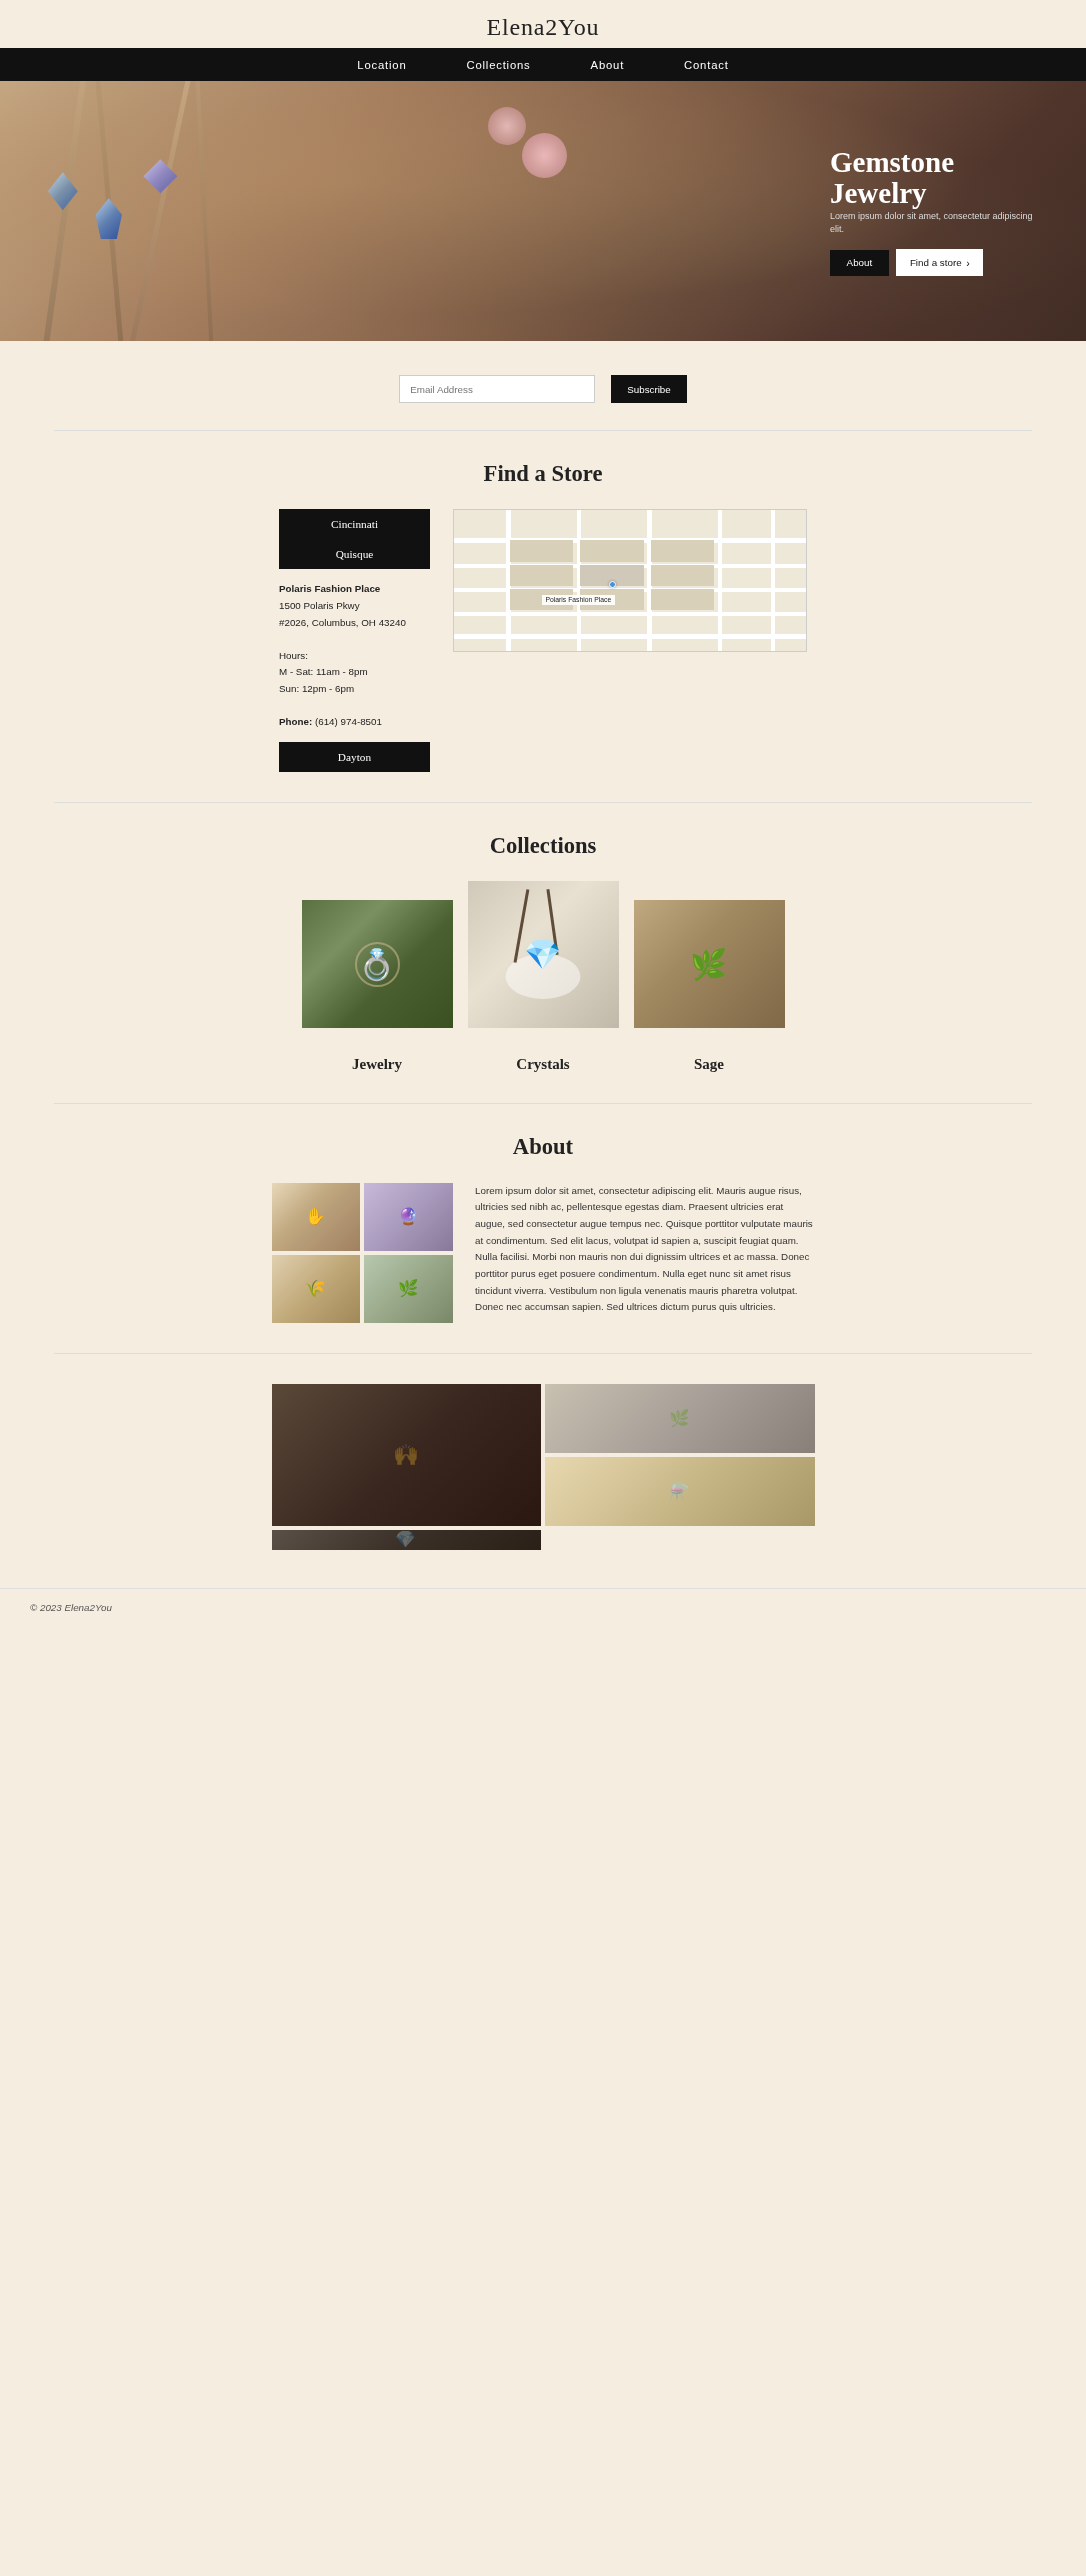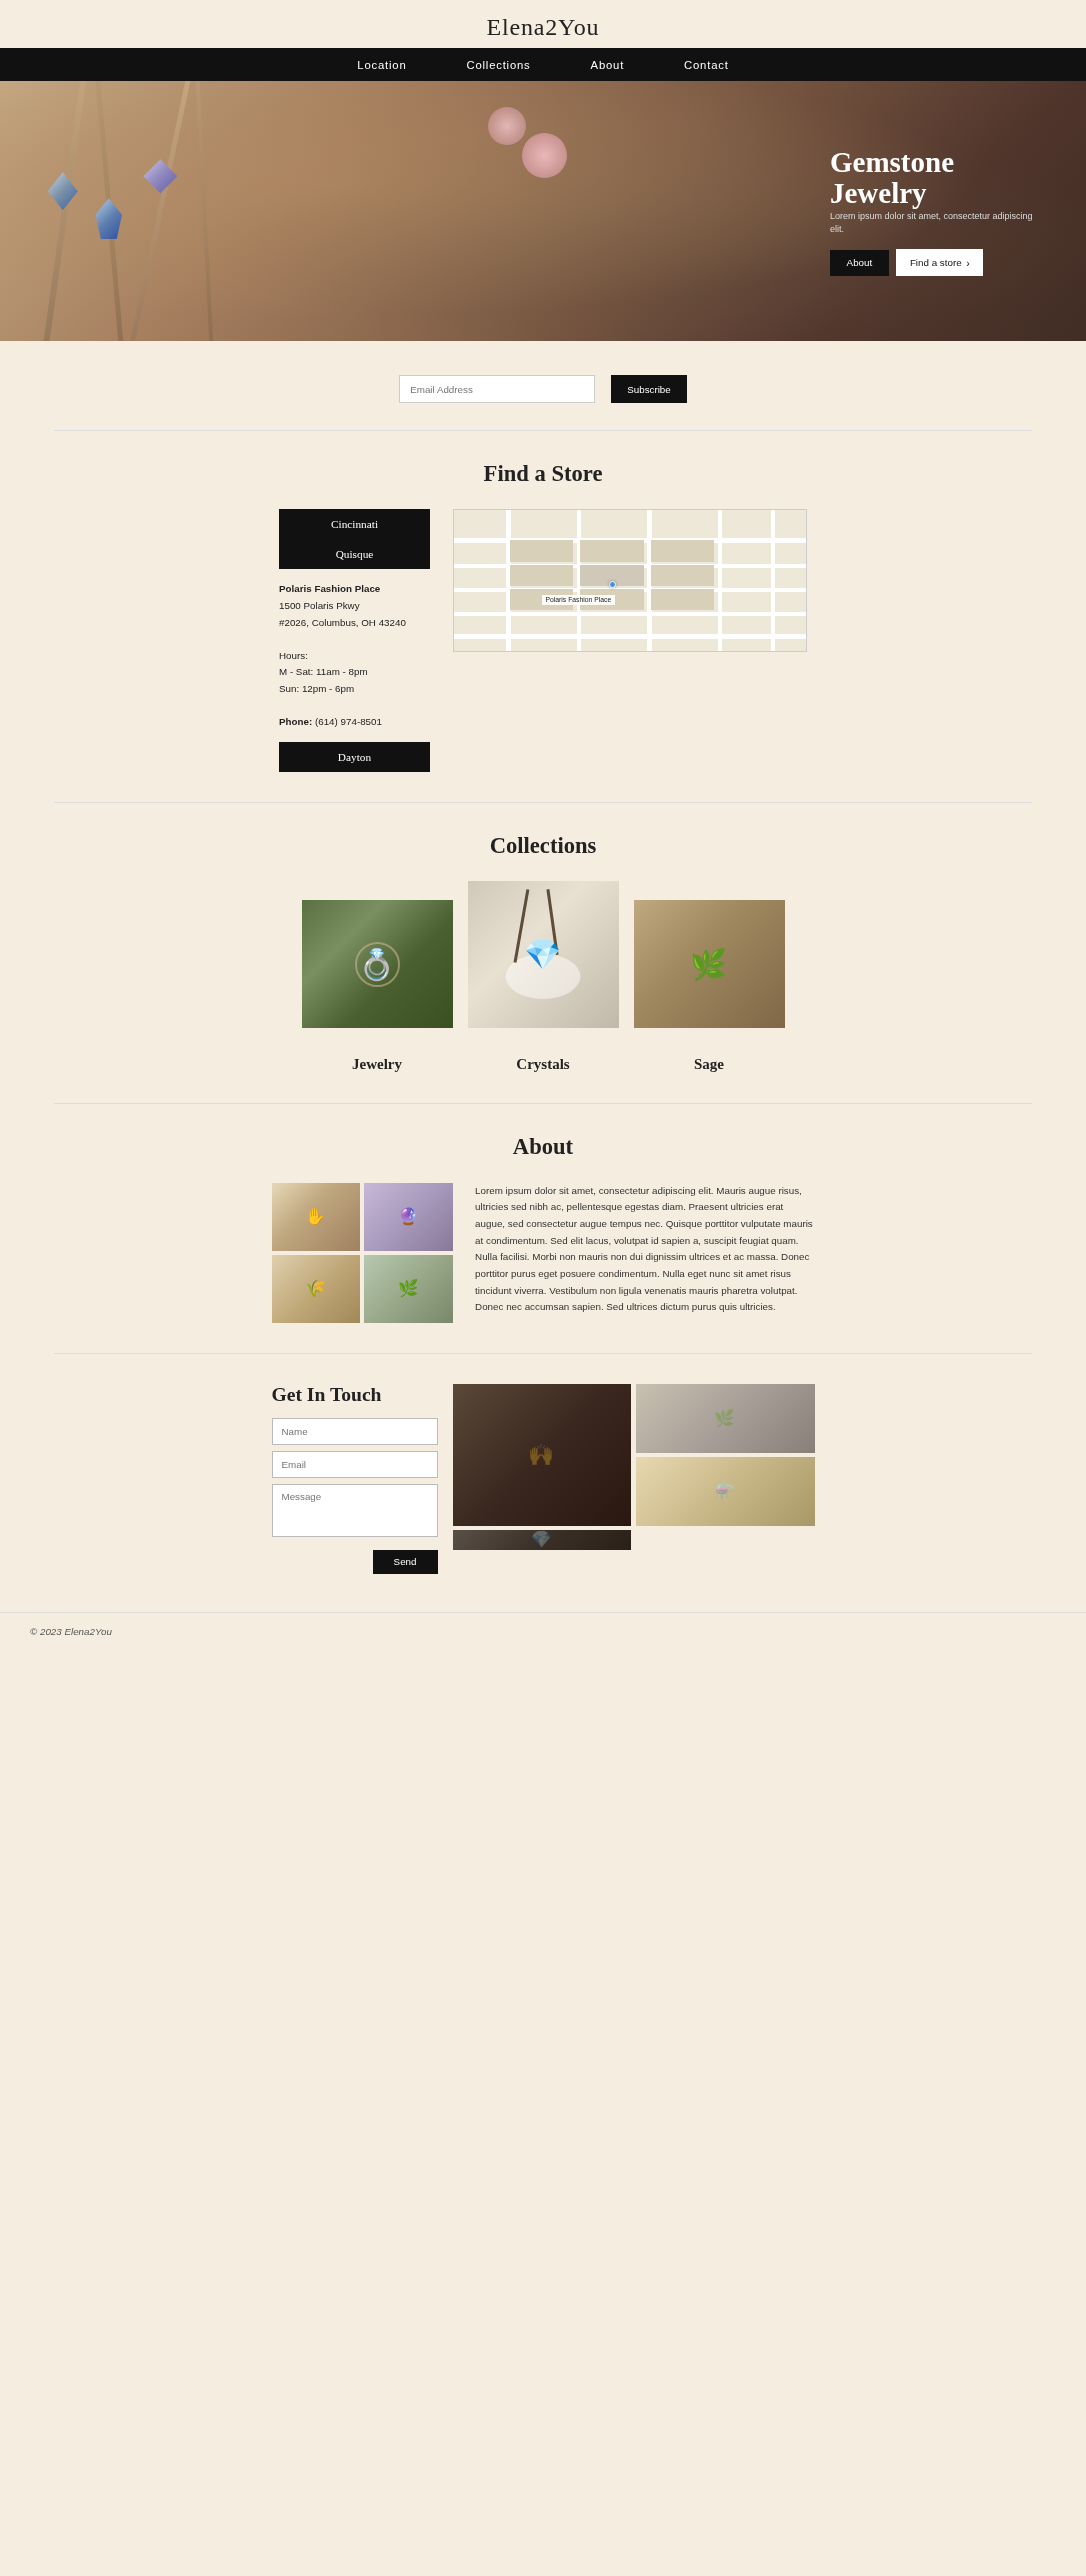--- a/index.html
+++ b/index.html
@@ -278,29 +278,20 @@
       </div>
     </div>
     <p class="about-text">Lorem ipsum dolor sit amet, consectetur adipiscing elit. Mauris augue risus, ultricies sed nibh ac, pellentesque egestas diam. Praesent ultricies erat augue, sed consectetur augue tempus nec. Quisque porttitor vulputate mauris at condimentum. Sed elit lacus, volutpat id sapien a, suscipit feugiat quam. Nulla facilisi. Morbi non mauris non dui dignissim ultrices et ac massa. Donec porttitor purus eget posuere condimentum. Nulla eget nunc sit amet risus tincidunt viverra. Vestibulum non ligula venenatis mauris pharetra volutpat. Donec nec accumsan sapien. Sed ultrices dictum purus quis ultricies.</p>
   </div>
 </section>
 
 <hr class="divider">
 
 <section class="contact" id="contact">
   <div class="contact-layout">
-    <div class="contact-form-area">
-      <h2>Get In Touch</h2>
-      <input class="contact-input" type="text" placeholder="Name" style="">
-      <input class="contact-input" type="email" placeholder="Email" style="">
-      <textarea class="contact-textarea" placeholder="Message" style=""></textarea>
-      <div style="text-align:right;">
-        <button class="contact-submit">Send</button>
-      </div>
-    </div>
     <div class="contact-images">
       <div class="contact-img contact-img-1">
         <div style="width:100%;height:100%;background:linear-gradient(135deg,#5a4838 0%,#3a2820 50%,#2a1810 100%);display:flex;align-items:center;justify-content:center;font-size:21px;color:rgba(255,255,255,0.3);">🙌</div>
       </div>
       <div class="contact-img contact-img-2">
         <div style="width:100%;height:100%;background:linear-gradient(135deg,#c8c0b0 0%,#a8a098 50%,#888078 100%);display:flex;align-items:center;justify-content:center;font-size:16.6px;color:rgba(255,255,255,0.4);">🌿</div>
       </div>
       <div class="contact-img contact-img-3">
         <div style="width:100%;height:100%;background:linear-gradient(135deg,#e8d8b0 0%,#c8b888 50%,#a89868 100%);display:flex;align-items:center;justify-content:center;font-size:16.6px;color:rgba(255,255,255,0.4);">⚗️</div>
       </div>

